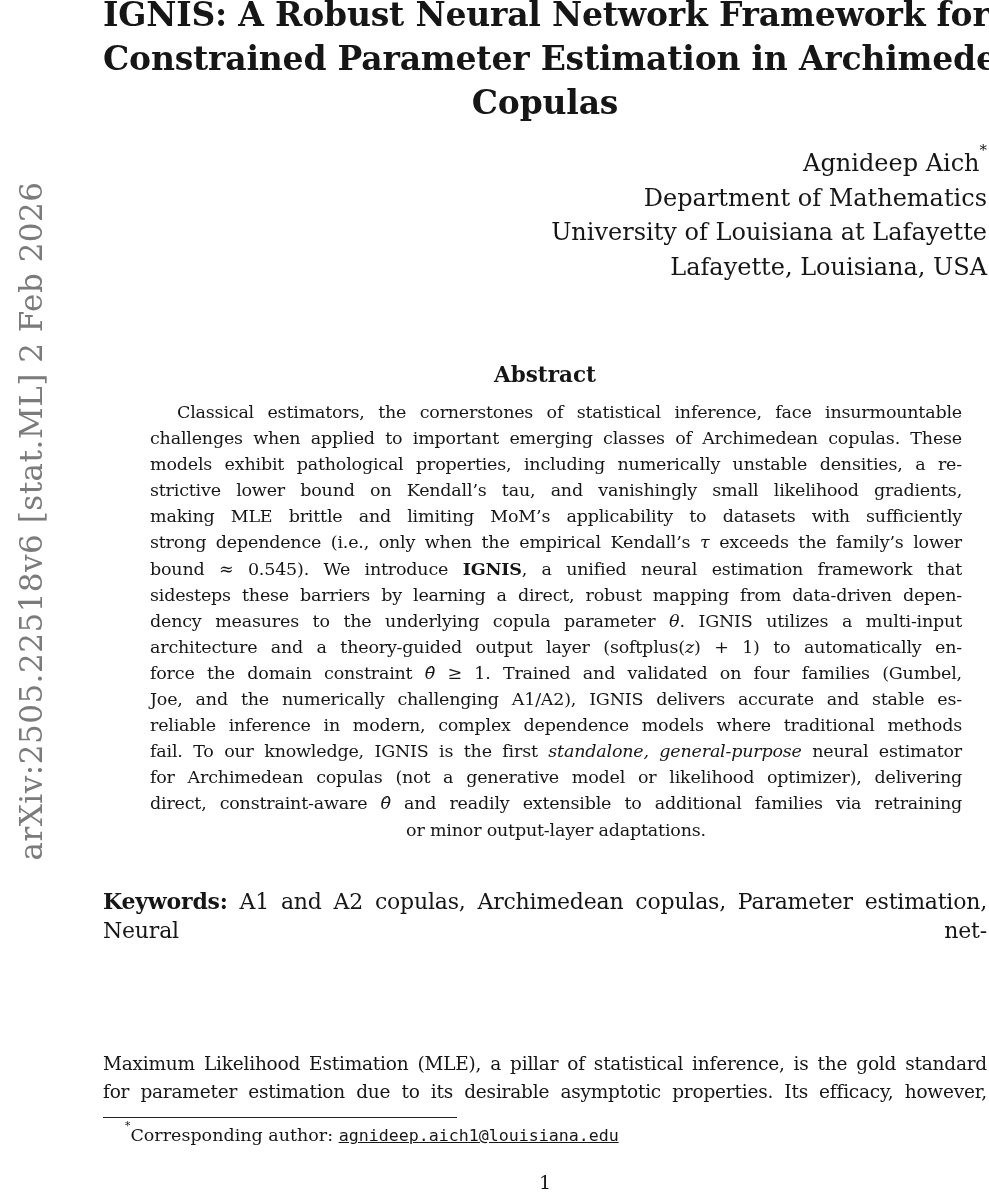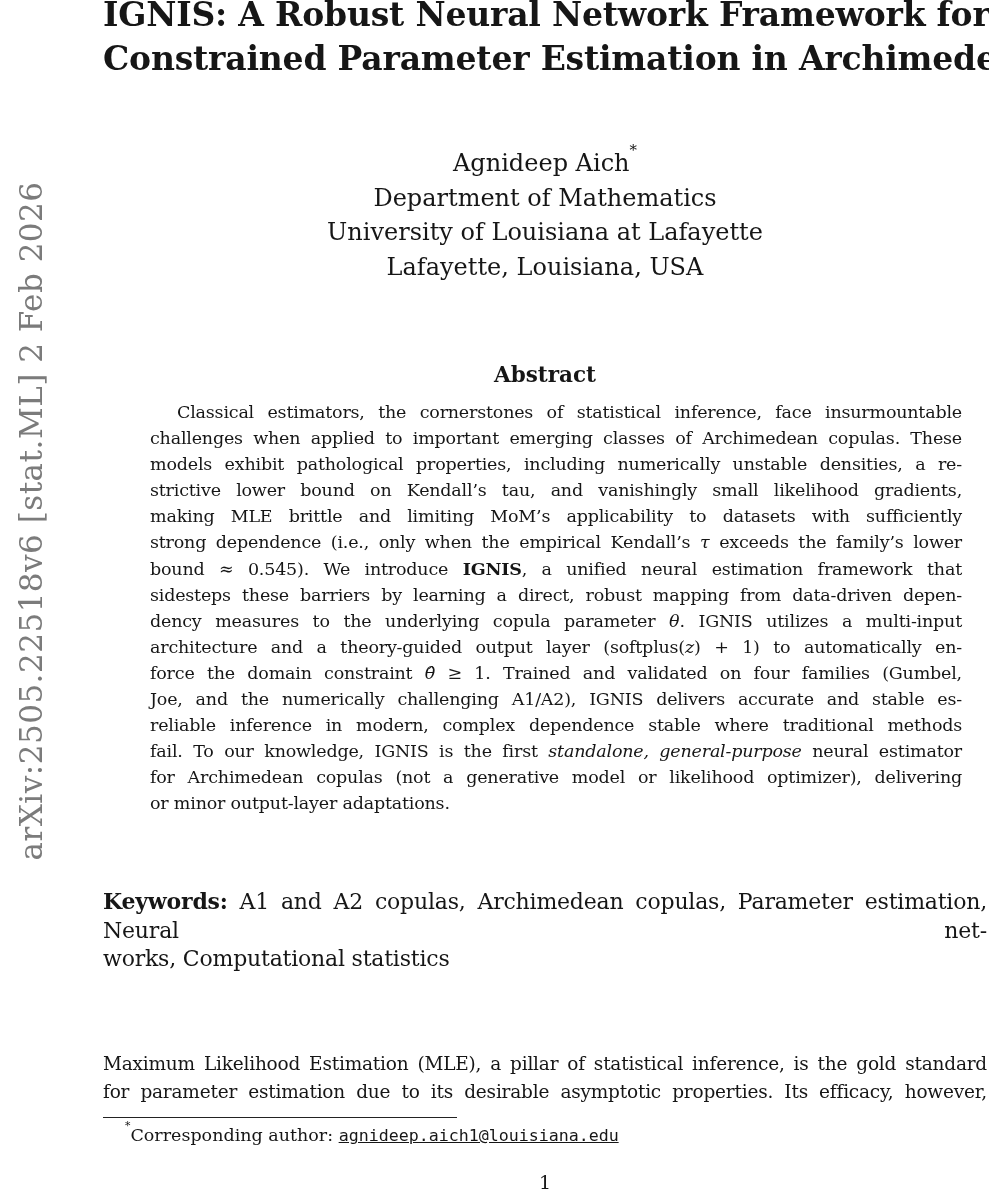--- a/index.html
+++ b/index.html
@@ -29,21 +29,21 @@
   .title{
     top:-7px;
     font-size:33px;font-weight:bold;
     line-height:44px;text-align:center;
     letter-spacing:-0.2px;
   }
   .title-line{white-space:nowrap;}
   .authors{
     top:146px;
     font-size:24px;line-height:34.5px;
-    text-align:center;
+    text-align:right;
   }
   .abs-head{
     top:362px;
     font-size:21.5px;font-weight:bold;
     text-align:center;
   }
   .abs-body{
     position:absolute;left:150px;width:812px;
     top:399px;
     font-size:17.5px;line-height:26.1px;
@@ -75,36 +75,37 @@
   .footnote{
     top:1125px;
     font-size:17.5px;
     text-indent:22px;
   }
   .pagenum{
     top:1171px;
     font-size:19px;text-align:center;
   }
   .just{text-align:justify;text-align-last:justify;}
-  .lastline{text-align:left;}
+  .lastline{text-align:center;}
   sup{font-size:62%;position:relative;top:-0.45em;line-height:0;}
   .mono{font-family:"DejaVu Sans Mono", monospace;font-size:95%;letter-spacing:0;text-decoration:underline;}
   b{font-weight:bold;}
   i{font-style:italic;}
 </style>
 </head>
 <body>
 
 <div class="page">
 
   <div class="arxiv">arXiv:2505.22518v6  [stat.ML]  2 Feb 2026</div>
 
   <div class="col title">
       <div class="title-line">IGNIS: A Robust Neural Network Framework for</div>
       <div class="title-line">Constrained Parameter Estimation in Archimedean</div>
+      <div class="title-line">Copulas</div>
     </div>
 
   <div class="col authors">
       <div class="author-line">Agnideep Aich<sup>*</sup></div>
       <div class="author-line">Department of Mathematics</div>
       <div class="author-line">University of Louisiana at Lafayette</div>
       <div class="author-line">Lafayette, Louisiana, USA</div>
     </div>
 
   <div class="col abs-head">Abstract</div>
@@ -115,29 +116,29 @@
       <div class="abs-line just">models exhibit pathological properties, including numerically unstable densities, a re-</div>
       <div class="abs-line just">strictive lower bound on Kendall’s tau, and vanishingly small likelihood gradients,</div>
       <div class="abs-line just">making MLE brittle and limiting MoM’s applicability to datasets with sufficiently</div>
       <div class="abs-line just">strong dependence (i.e., only when the empirical Kendall’s <i>τ</i> exceeds the family’s lower</div>
       <div class="abs-line just">bound ≈ 0.545). We introduce <b>IGNIS</b>, a unified neural estimation framework that</div>
       <div class="abs-line just">sidesteps these barriers by learning a direct, robust mapping from data-driven depen-</div>
       <div class="abs-line just">dency measures to the underlying copula parameter <i>θ</i>. IGNIS utilizes a multi-input</div>
       <div class="abs-line just">architecture and a theory-guided output layer (softplus(<i>z</i>) + 1) to automatically en-</div>
       <div class="abs-line just">force the domain constraint <i>θ̂</i> ≥ 1. Trained and validated on four families (Gumbel,</div>
       <div class="abs-line just">Joe, and the numerically challenging A1/A2), IGNIS delivers accurate and stable es-</div>
-      <div class="abs-line just">reliable inference in modern, complex dependence stable where traditional methods</div>
+      <div class="abs-line just">reliable inference in modern, complex dependence models where traditional methods</div>
       <div class="abs-line just">fail. To our knowledge, IGNIS is the first <i>standalone, general-purpose</i> neural estimator</div>
       <div class="abs-line just">for Archimedean copulas (not a generative model or likelihood optimizer), delivering</div>
+      <div class="abs-line just">direct, constraint-aware <i>θ̂</i> and readily extensible to additional families via retraining</div>
       <div class="abs-line lastline">or minor output-layer adaptations.</div>
     </div>
 
   <div class="col keywords">
       <div class="kw-line just"><b>Keywords:</b> A1 and A2 copulas, Archimedean copulas, Parameter estimation, Neural net-</div>
-      <div class="kw-line lastline">works, Computational statistics</div>
     </div>
 
 
   <div class="col intro">
       <div class="body-line just">Maximum Likelihood Estimation (MLE), a pillar of statistical inference, is the gold standard</div>
       <div class="body-line just">for parameter estimation due to its desirable asymptotic properties. Its efficacy, however,</div>
     </div>
 
   <div class="footrule"></div>
 

